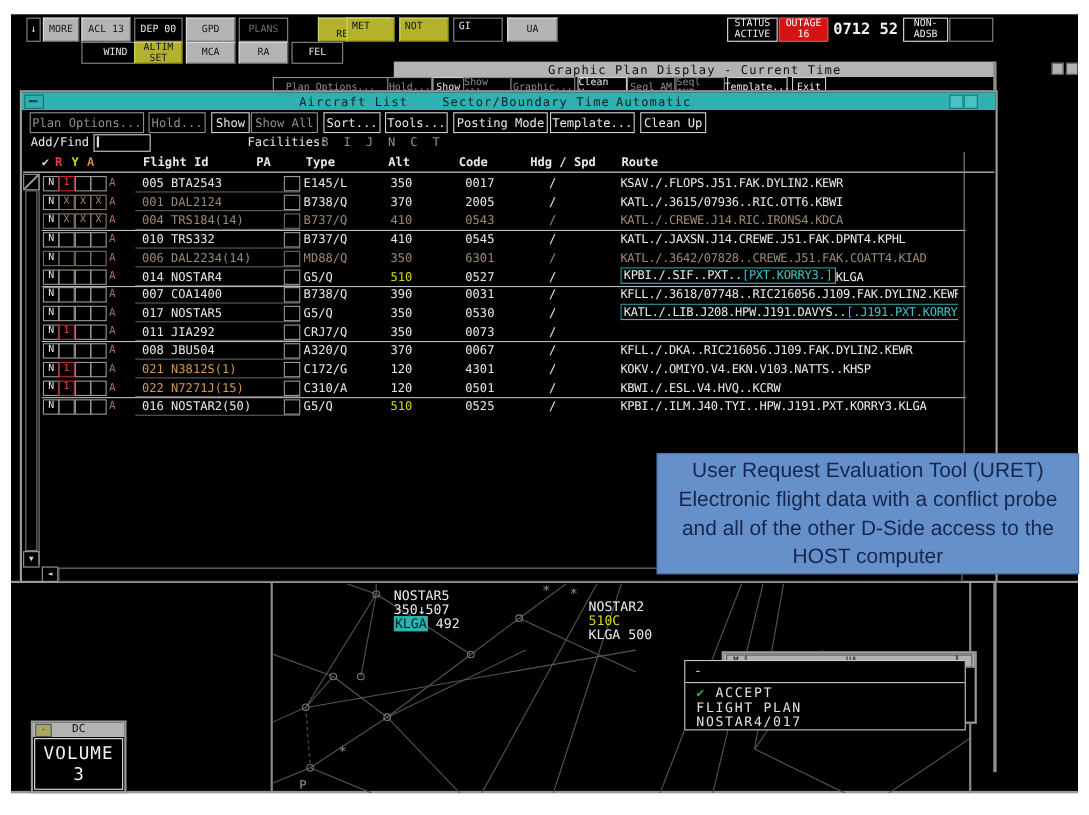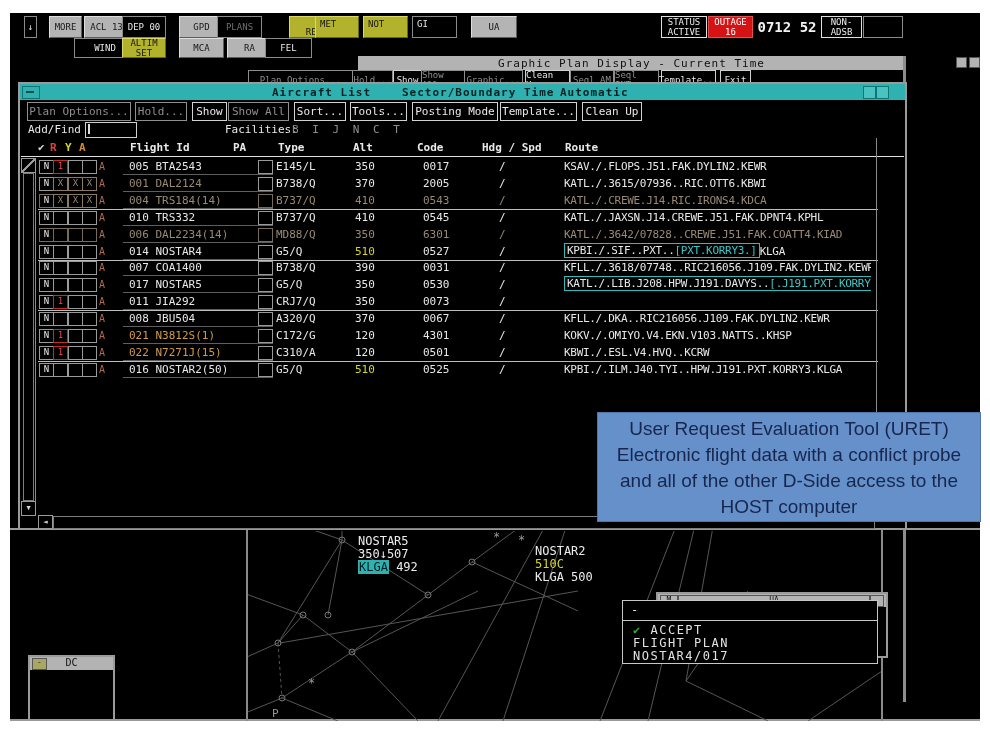--- a/index.html
+++ b/index.html
@@ -5,21 +5,21 @@
   html,body{margin:0;padding:0;width:990px;height:741px;background:#fff;overflow:hidden;
     font-family:"DejaVu Sans Mono",monospace;}
   .abs{position:absolute;box-sizing:border-box;}
   #screen{left:10px;top:13px;width:970px;height:708px;background:#000;border-bottom:2px solid #9a9a9a;z-index:1;}
 
   
   #topbar-row1{left:10px;top:16px;width:970px;height:22px;z-index:3;}
   #topbar-row2{left:10px;top:38px;width:970px;height:20px;z-index:3;}
   .tbtn{position:absolute;top:0;bottom:0;box-sizing:border-box;display:flex;align-items:center;justify-content:center;
     font-size:9px;line-height:10px;white-space:pre-line;text-align:center;letter-spacing:0px;}
-  .tbtn.gray{background:#b4b4b4;color:#161616;border:1px solid;border-color:#dedede #5c5c5c #5c5c5c #dedede;margin-left:10px;}
+  .tbtn.gray{background:#b4b4b4;color:#161616;border:1px solid;border-color:#dedede #5c5c5c #5c5c5c #dedede;}
   .tbtn.olive{background:#b2b22c;color:#161616;border:1px solid;border-color:#d9d968 #6a6a10 #6a6a10 #d9d968;}
   .tbtn.black{background:#000;color:#e8e8e8;border:1px solid #8a8a8a;}
   .tbtn.blackdim{background:#000;color:#6f6f6f;border:1px solid #8a8a8a;}
   .tbtn.left{justify-content:flex-start;align-items:flex-start;padding:2px 0 0 4px;text-align:left;}
   .statbox{top:16px;height:22px;display:flex;align-items:center;justify-content:center;font-size:9px;line-height:10px;
     white-space:pre-line;text-align:center;z-index:3;}
   #status-box{left:661px;width:46px;background:#000;color:#ececec;border:1px solid #e0e0e0;}
   #outage-box{left:708px;width:45px;background:#d41414;color:#fff;border:1px solid #e05050;}
   #clock{left:755px;width:64px;background:#000;color:#f2f2f2;font-size:14px;font-weight:bold;z-index:3;
     display:flex;align-items:center;justify-content:center;height:22px;top:16px;position:absolute;}
@@ -32,21 +32,21 @@
   .gpd-minibox{top:57px;width:11px;height:11px;background:#b3b3b3;border:1px solid #555;z-index:2;}
   #gpd-buttons{left:0;top:70px;width:990px;height:18px;z-index:2;}
   .gbtn{position:absolute;top:0;height:18px;background:#000;border:1px solid #cfcfcf;color:#e8e8e8;
     display:flex;align-items:center;justify-content:center;font-size:9px;}
   .gbtn.dim{color:#8d8d8d;border-color:#8d8d8d;}
   #gpd-right-border{left:903px;top:56px;width:3px;height:646px;background:#8d8d8d;z-index:2;}
 
   
   #alwin{left:18px;top:82px;width:889px;height:448px;background:#000;border:2px solid #9a9a9a;z-index:5;}
   #al-titlebar{position:absolute;left:0;top:0;width:100%;height:16px;background:#2fb1b1;color:#032c2c;}
-  #al-titlebar .t{position:absolute;top:2px;font-size:11px;letter-spacing:1px;font-weight:bold;color:#062222;}
+  #al-titlebar .t{position:absolute;top:2px;font-size:11px;letter-spacing:1px;font-weight:normal;color:#062222;}
   #al-menu{position:absolute;left:2px;top:2px;width:16px;height:11px;background:#2fb1b1;border:1px solid #0f7575;}
   #al-menu::after{content:"";position:absolute;left:3px;top:4px;width:8px;height:2px;background:#0a5050;}
   .al-winbtn{position:absolute;top:2px;width:11px;height:11px;background:#49c2c2;border:1px solid #0f7575;}
   .wbtn{position:absolute;top:18px;height:17px;background:#000;border:1px solid #d2d2d2;color:#e9e9e9;
     display:flex;align-items:center;justify-content:center;font-size:11px;letter-spacing:0px;}
   .wbtn.dim{color:#8f8f8f;border-color:#8f8f8f;}
   .al-label{position:absolute;font-size:11px;color:#e9e9e9;}
   #al-addfind-input{position:absolute;left:65px;top:38px;width:50px;height:14px;border:1px solid #cfcfcf;background:#000;}
   #al-addfind-input .caret{position:absolute;left:2px;top:1px;width:2px;height:10px;background:#dcdcdc;}
   #al-facletters{position:absolute;left:272px;top:39px;font-size:11px;color:#8f8f8f;word-spacing:7px;}
@@ -495,15 +495,19 @@
   <div class="body">
     <div><span class="green-check">✔</span> <span>ACCEPT</span></div>
     <div>FLIGHT PLAN</div>
     <div>NOSTAR4/017</div>
   </div>
 </div>
 
 <div id="dcwin" class="abs">
   <div id="dc-titlebar">DC</div>
   <div id="dc-menu">-</div>
+  <div id="dc-body">
+    <div class="l1">VOLUME</div>
+    <div class="l2">3</div>
+  </div>
 </div>
 
 <div id="annotation" class="abs">User Request Evaluation Tool (URET) Electronic flight data with a conflict probe and all of the other D-Side access to the HOST computer</div>
 
 </body></html>

